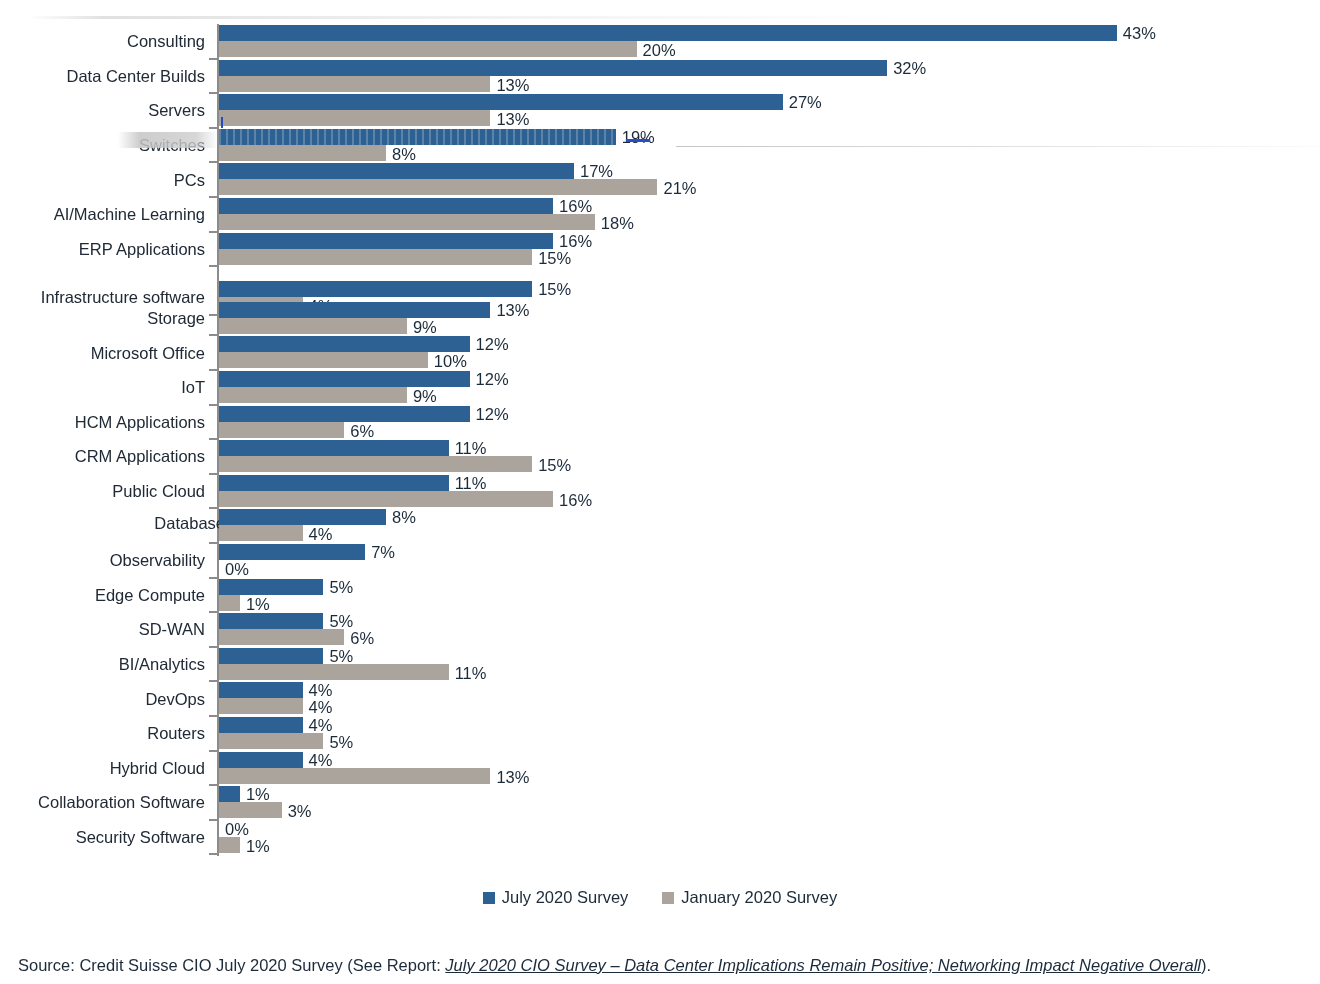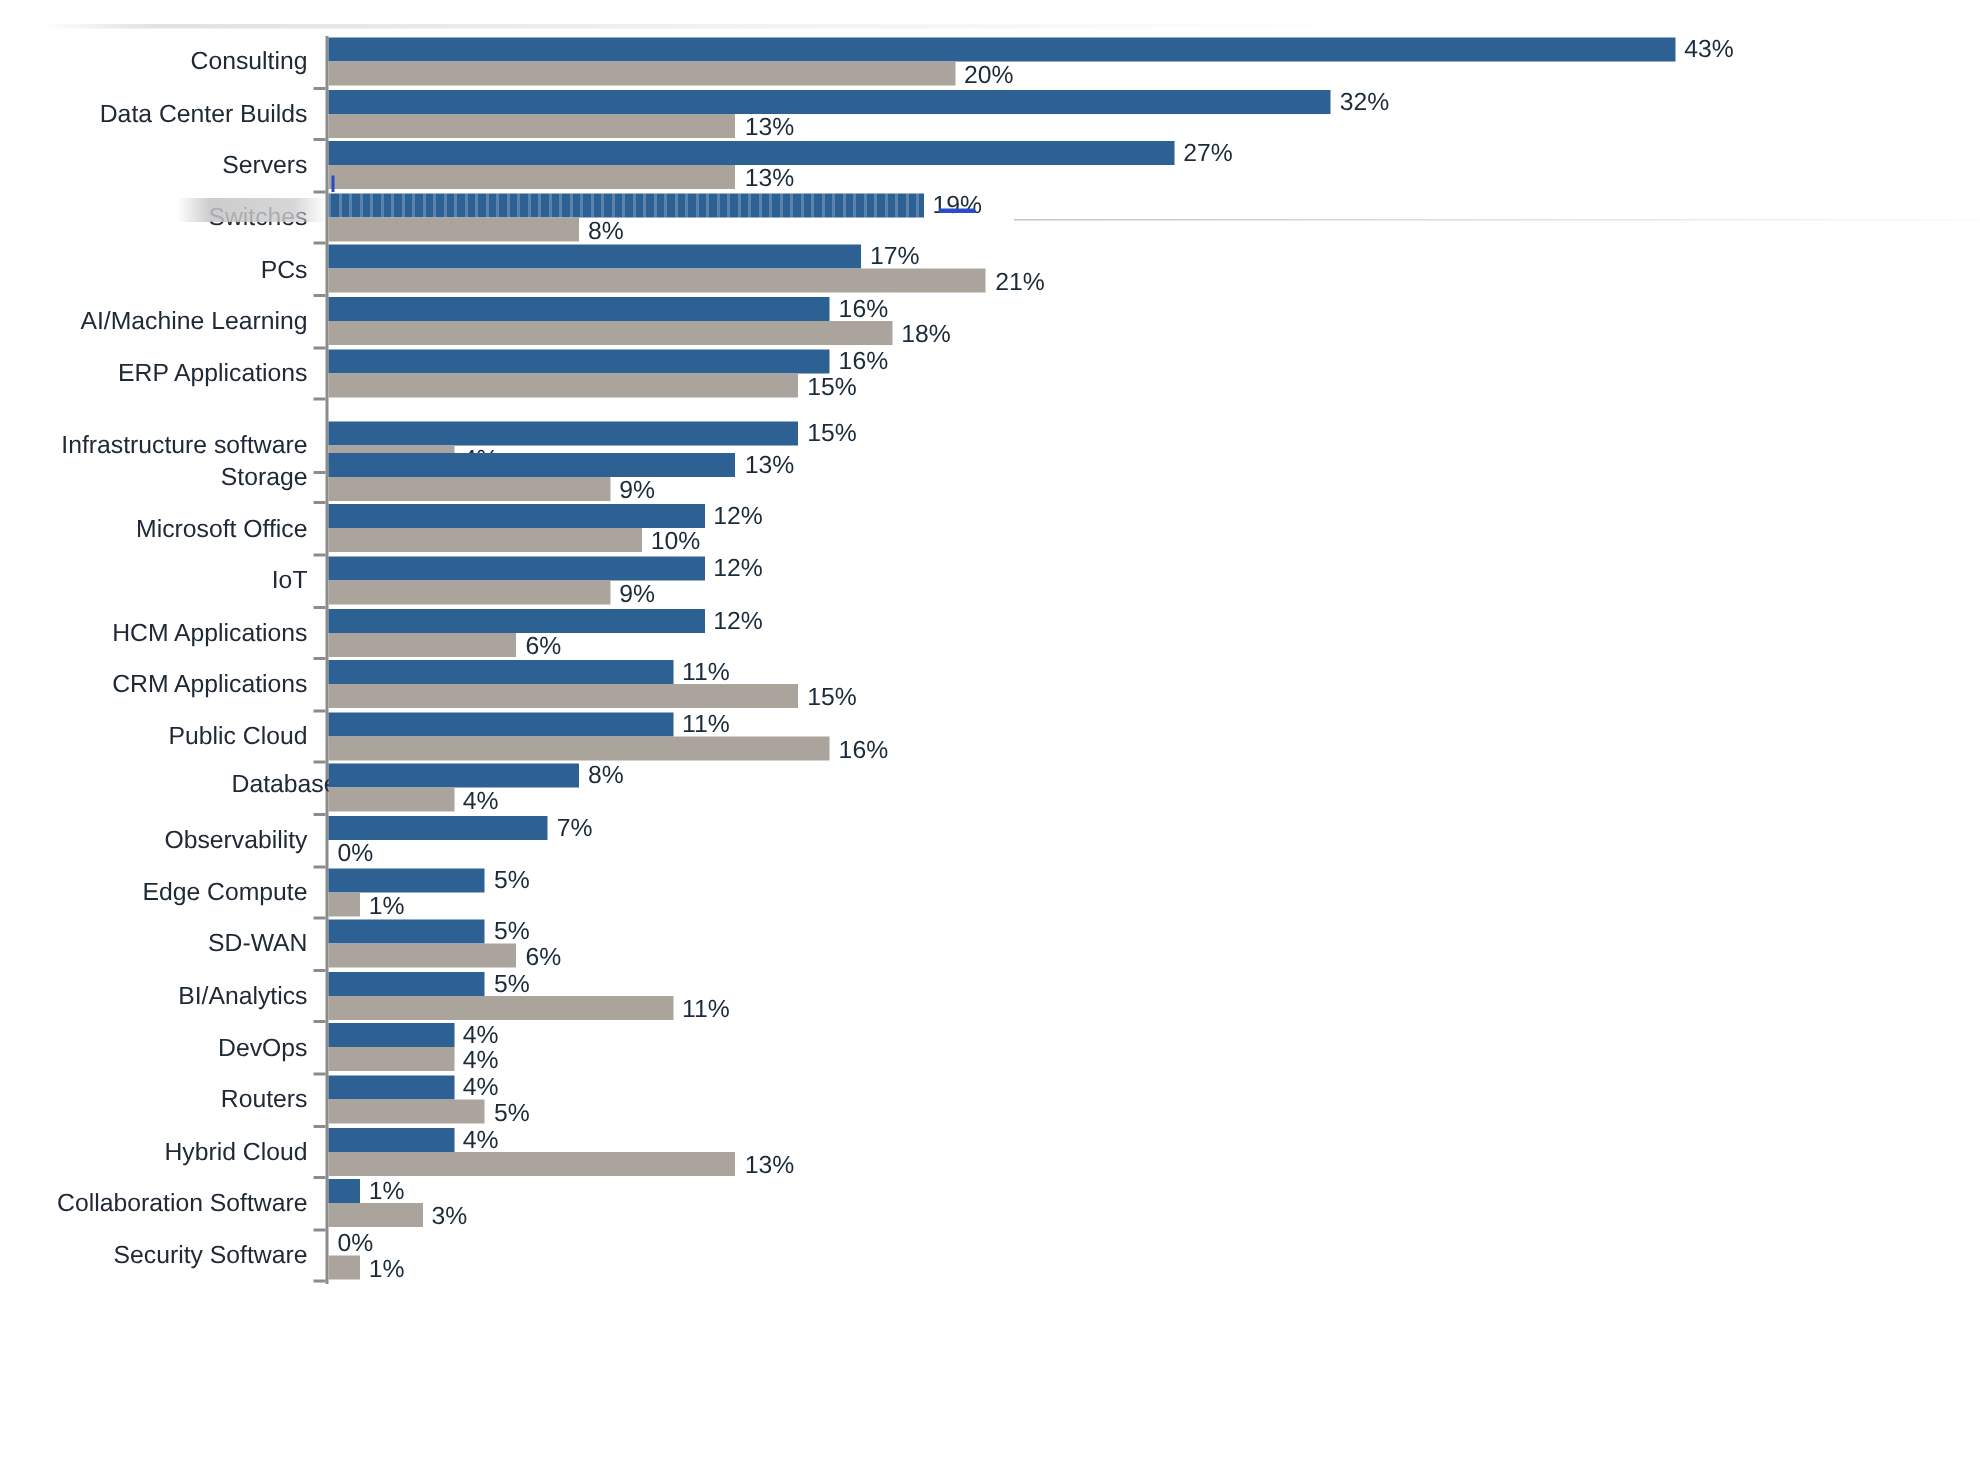--- a/index.html
+++ b/index.html
@@ -348,15 +348,28 @@
       </div>
       <div class="row" style="top: 801.8px;">
         <div class="tick" style="top: 33.6px;"></div>
         <div class="cat-label" style="top: 8.3px;">Security Software</div>
         <div class="val" style="left: 225px; top: 0px;">0%</div>
         <div class="bar january" style="top: 17px; width: 20.88px;"></div>
         <div class="val" style="left: 245.88px; top: 17px;">1%</div>
       </div>
     </div>
 
-
+  <div class="legend">
+    <div class="legend-item">
+      <span class="legend-swatch july"></span>
+      <span>July 2020 Survey</span>
+    </div>
+    <div class="legend-item">
+      <span class="legend-swatch january"></span>
+      <span>January 2020 Survey</span>
+    </div>
+  </div>
+
+  <div class="source">
+    <span>Source: Credit Suisse CIO July 2020 Survey (See Report: </span><span class="report">July 2020 CIO Survey – Data Center Implications Remain Positive; Networking Impact Negative Overall</span><span>).</span>
+  </div>
 
 </div>
 
 </body></html>

